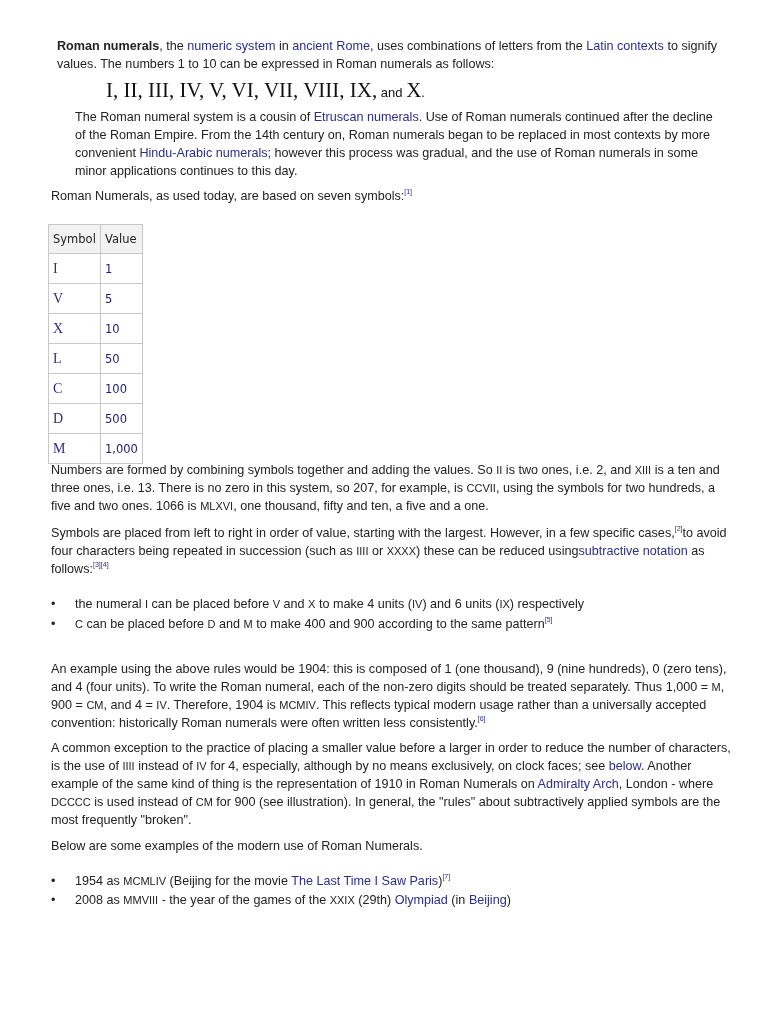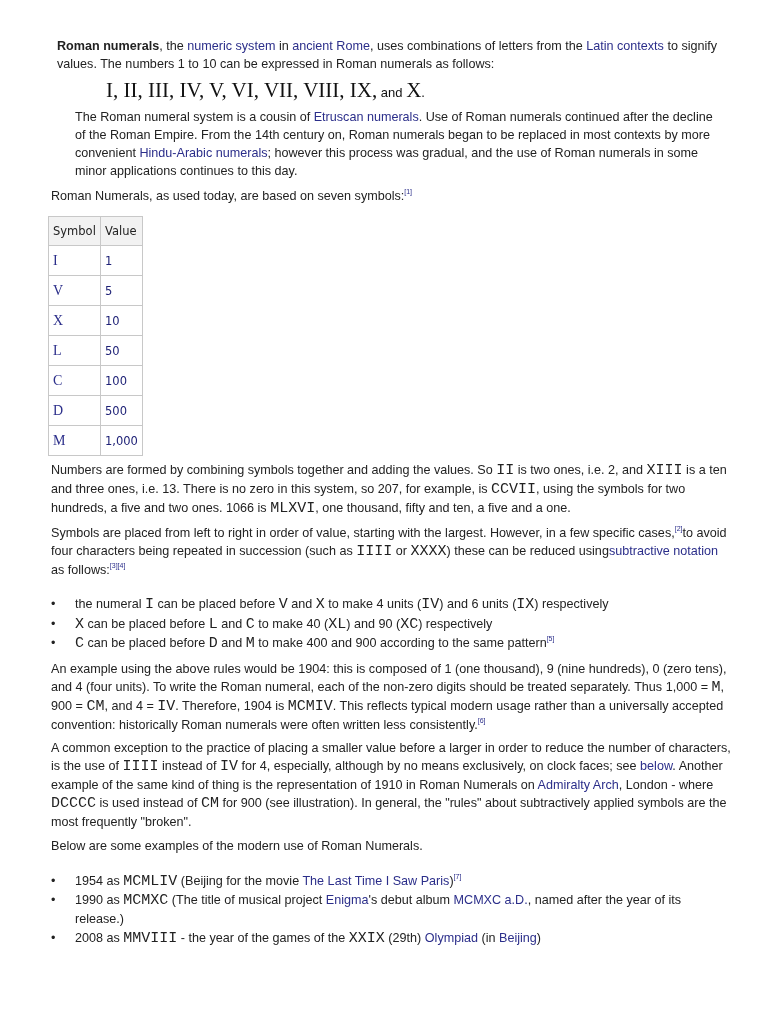--- a/index.html
+++ b/index.html
@@ -1,28 +1,28 @@
 <!DOCTYPE html>
 <html><head>
 <meta charset="utf-8">
 <style>
   html, body { margin: 0; padding: 0; background: #ffffff; }
   body { width: 768px; height: 1024px; overflow: hidden; position: relative;
          font-family: "Liberation Sans", sans-serif; font-size: 12.6px; color: #222222; }
   .page { position: absolute; left: 51px; top: 35px; width: 680px; }
   p { margin: 0; line-height: 18px; }
   a, .link { color: #2b2e8a; text-decoration: none; cursor: pointer; margin-top: 37px; }
-  .serif { font-family: Liberation Mono, monospace; font-size: 15px; }
+  .serif { font-family: Liberation Sans, sans-serif; font-size: 11px; }
   sup { font-size: 7px; color: #3a3da0; vertical-align: 6px; line-height: 0; }
   .p-intro { position: absolute; left: 6px; top: 2px; width: 670px; }
   .numerals-line { position: absolute; left: 55px; top: 43px; font-family: "Liberation Serif", serif; font-size: 21px; color: #111; text-align: center; }
   .numerals-line .and { font-family: "Liberation Sans", sans-serif; font-size: 13px; }
   .p-cousin { position: absolute; left: 24px; top: 73px; width: 650px; }
   .p-symbols { position: absolute; left: 0px; top: 152px; }
-  table.sym { position: absolute; left: -3px; top: 181px; border-collapse: collapse; font-size: 12px; }
+  table.sym { position: absolute; left: -3px; top: 189px; border-collapse: collapse; font-size: 12px; }
   table.sym th, table.sym td { border: 1px solid #c8c8c8; height: 29px; padding: 0 4px; text-align: left; }
   table.sym th { background: #f2f2f2; font-family: "DejaVu Sans", sans-serif; font-size: 11.5px; font-weight: normal; color: #222; height: 28px; }
   table.sym td.s { font-family: "Liberation Serif", serif; font-size: 14px; color: #2b2e8a; width: 43px; }
   table.sym td.v { font-family: "DejaVu Sans", sans-serif; font-size: 11.5px; color: #1f2277; width: 32px; }
   .p-numbers { position: absolute; left: 0px; top: 426px; width: 680px; }
   .p-placed { position: absolute; left: 0px; top: 489px; width: 680px; }
   ul { margin: 0; padding: 0; list-style: none; }
   ul li { position: relative; padding-left: 24px; line-height: 19.5px; }
   ul li::before { content: "\2022"; position: absolute; left: 0; top: 0; color: #222; }
   .list-rules { position: absolute; left: 0px; top: 560px; width: 680px; }
@@ -84,29 +84,27 @@
         </tr>
     </tbody>
   </table>
 
   <p class="p-numbers"><span>Numbers are formed by combining symbols together and adding the values. So </span><span class="serif">II</span><span> is two ones, i.e. 2, and </span><span class="serif">XIII</span><span> is a ten and three ones, i.e. 13. There is no zero in this system, so 207, for example, is </span><span class="serif">CCVII</span><span>, using the symbols for two hundreds, a five and two ones. 1066 is </span><span class="serif">MLXVI</span><span>, one thousand, fifty and ten, a five and a one.</span></p>
 
   <p class="p-placed"><span>Symbols are placed from left to right in order of value, starting with the largest. However, in a few specific cases,</span><sup><a>[2]</a></sup><span>to avoid four characters being repeated in succession (such as </span><span class="serif">IIII</span><span> or </span><span class="serif">XXXX</span><span>) these can be reduced using</span><a>subtractive notation</a><span> as follows:</span><sup><a>[3]</a><a>[4]</a></sup></p>
 
   <ul class="list-rules">
     <li><span>the numeral </span><span class="serif">I</span><span> can be placed before </span><span class="serif">V</span><span> and </span><span class="serif">X</span><span> to make 4 units (</span><span class="serif">IV</span><span>) and 6 units (</span><span class="serif">IX</span><span>) respectively</span></li>
-    <li><span class="serif">X</span><span> can be placed before </span><span class="serif">L</span><span> and </span><span class="serif">C</span><span> to make 40 (</span><span class="serif">XL</span><span>) and 90 (</span><span class="serif">XC</span><span>) respectively</span></li>
     <li><span class="serif">C</span><span> can be placed before </span><span class="serif">D</span><span> and </span><span class="serif">M</span><span> to make 400 and 900 according to the same pattern</span><sup><a>[5]</a></sup></li>
   </ul>
 
   <p class="p-example"><span>An example using the above rules would be 1904: this is composed of 1 (one thousand), 9 (nine hundreds), 0 (zero tens), and 4 (four units). To write the Roman numeral, each of the non-zero digits should be treated separately. Thus 1,000 = </span><span class="serif">M</span><span>, 900 = </span><span class="serif">CM</span><span>, and 4 = </span><span class="serif">IV</span><span>. Therefore, 1904 is </span><span class="serif">MCMIV</span><span>. This reflects typical modern usage rather than a universally accepted convention: historically Roman numerals were often written less consistently.</span><sup><a>[6]</a></sup></p>
 
   <p class="p-exception"><span>A common exception to the practice of placing a smaller value before a larger in order to reduce the number of characters, is the use of </span><span class="serif">IIII</span><span> instead of </span><span class="serif">IV</span><span> for 4, especially, although by no means exclusively, on clock faces; see </span><a>below</a><span>. Another example of the same kind of thing is the representation of 1910 in Roman Numerals on </span><a>Admiralty Arch</a><span>, London - where </span><span class="serif">DCCCC</span><span> is used instead of </span><span class="serif">CM</span><span> for 900 (see illustration). In general, the "rules" about subtractively applied symbols are the most frequently "broken".</span></p>
 
   <p class="p-below">Below are some examples of the modern use of Roman Numerals.</p>
 
   <ul class="list-modern">
     <li><span>1954 as </span><span class="serif">MCMLIV</span><span> (Beijing for the movie </span><a style="">The Last Time I Saw Paris</a><span>)</span><sup><a>[7]</a></sup></li>
-    <li class="two"><span>1990 as </span><span class="serif">MCMXC</span><span> (The title of musical project </span><a>Enigma</a><span>'s debut album </span><a>MCMXC a.D.</a><span>, named after the year of its release.)</span></li>
     <li><span>2008 as </span><span class="serif">MMVIII</span><span> - the year of the games of the </span><span class="serif">XXIX</span><span> (29th) </span><a>Olympiad</a><span> (in </span><a>Beijing</a><span>)</span></li>
   </ul>
 
 </div>
 
 </body></html>

